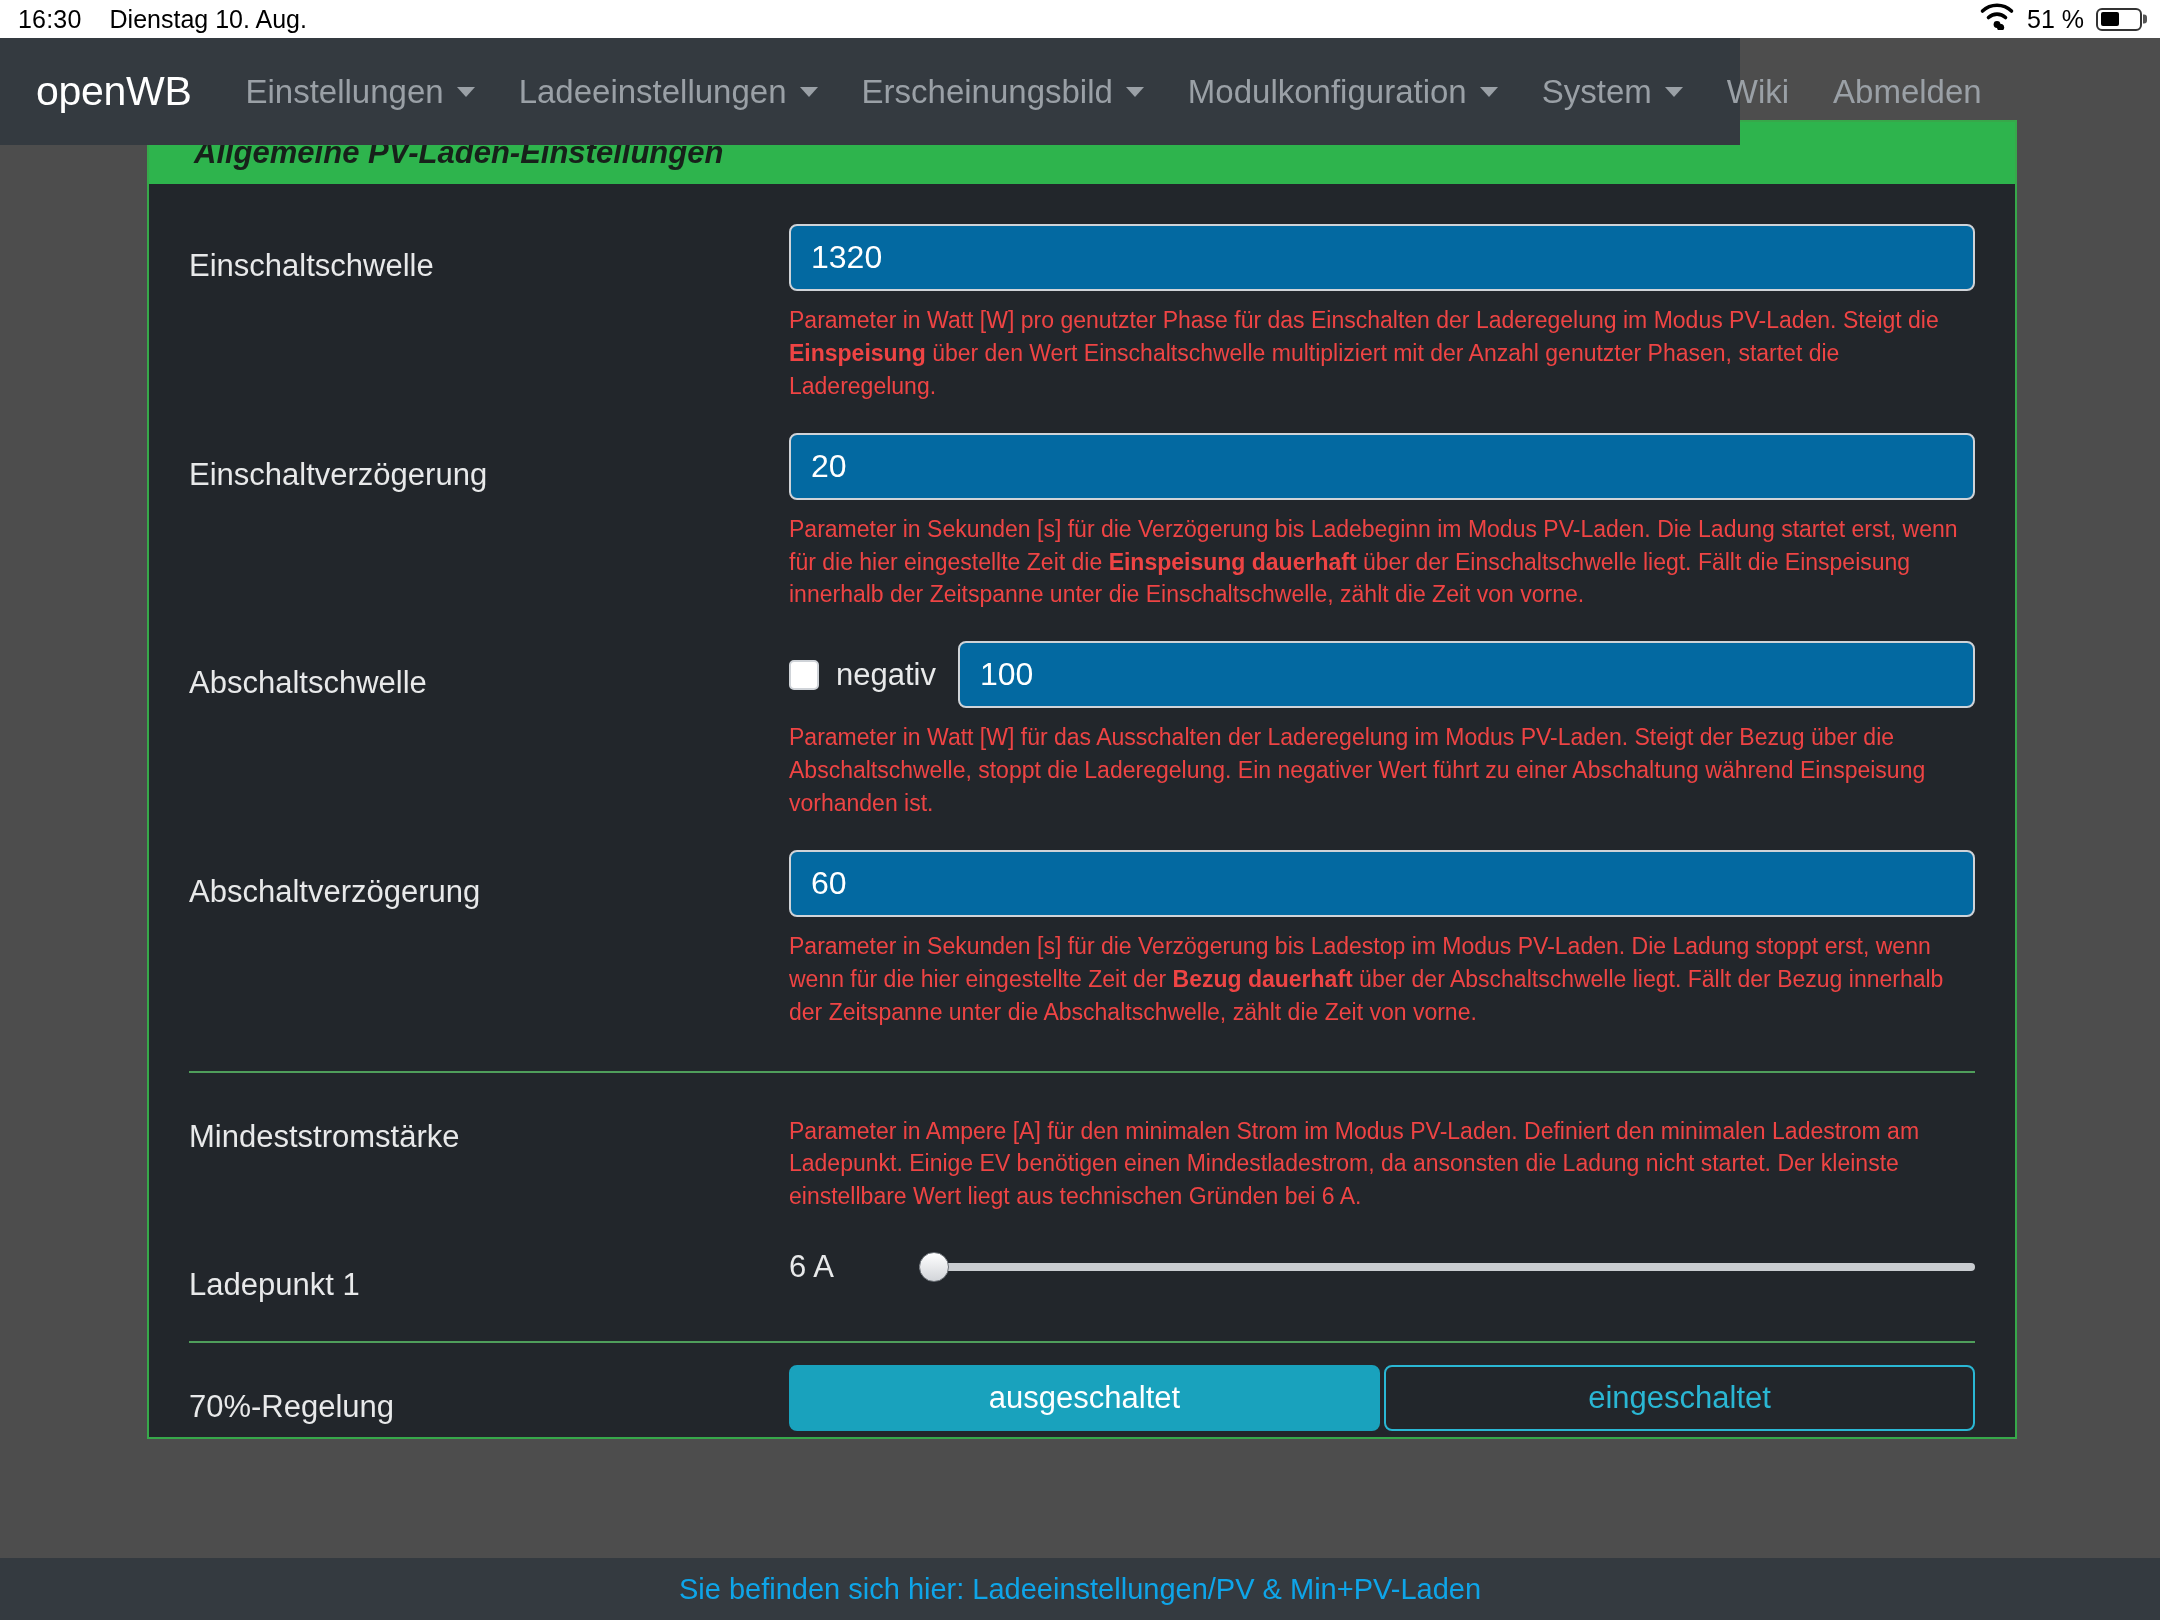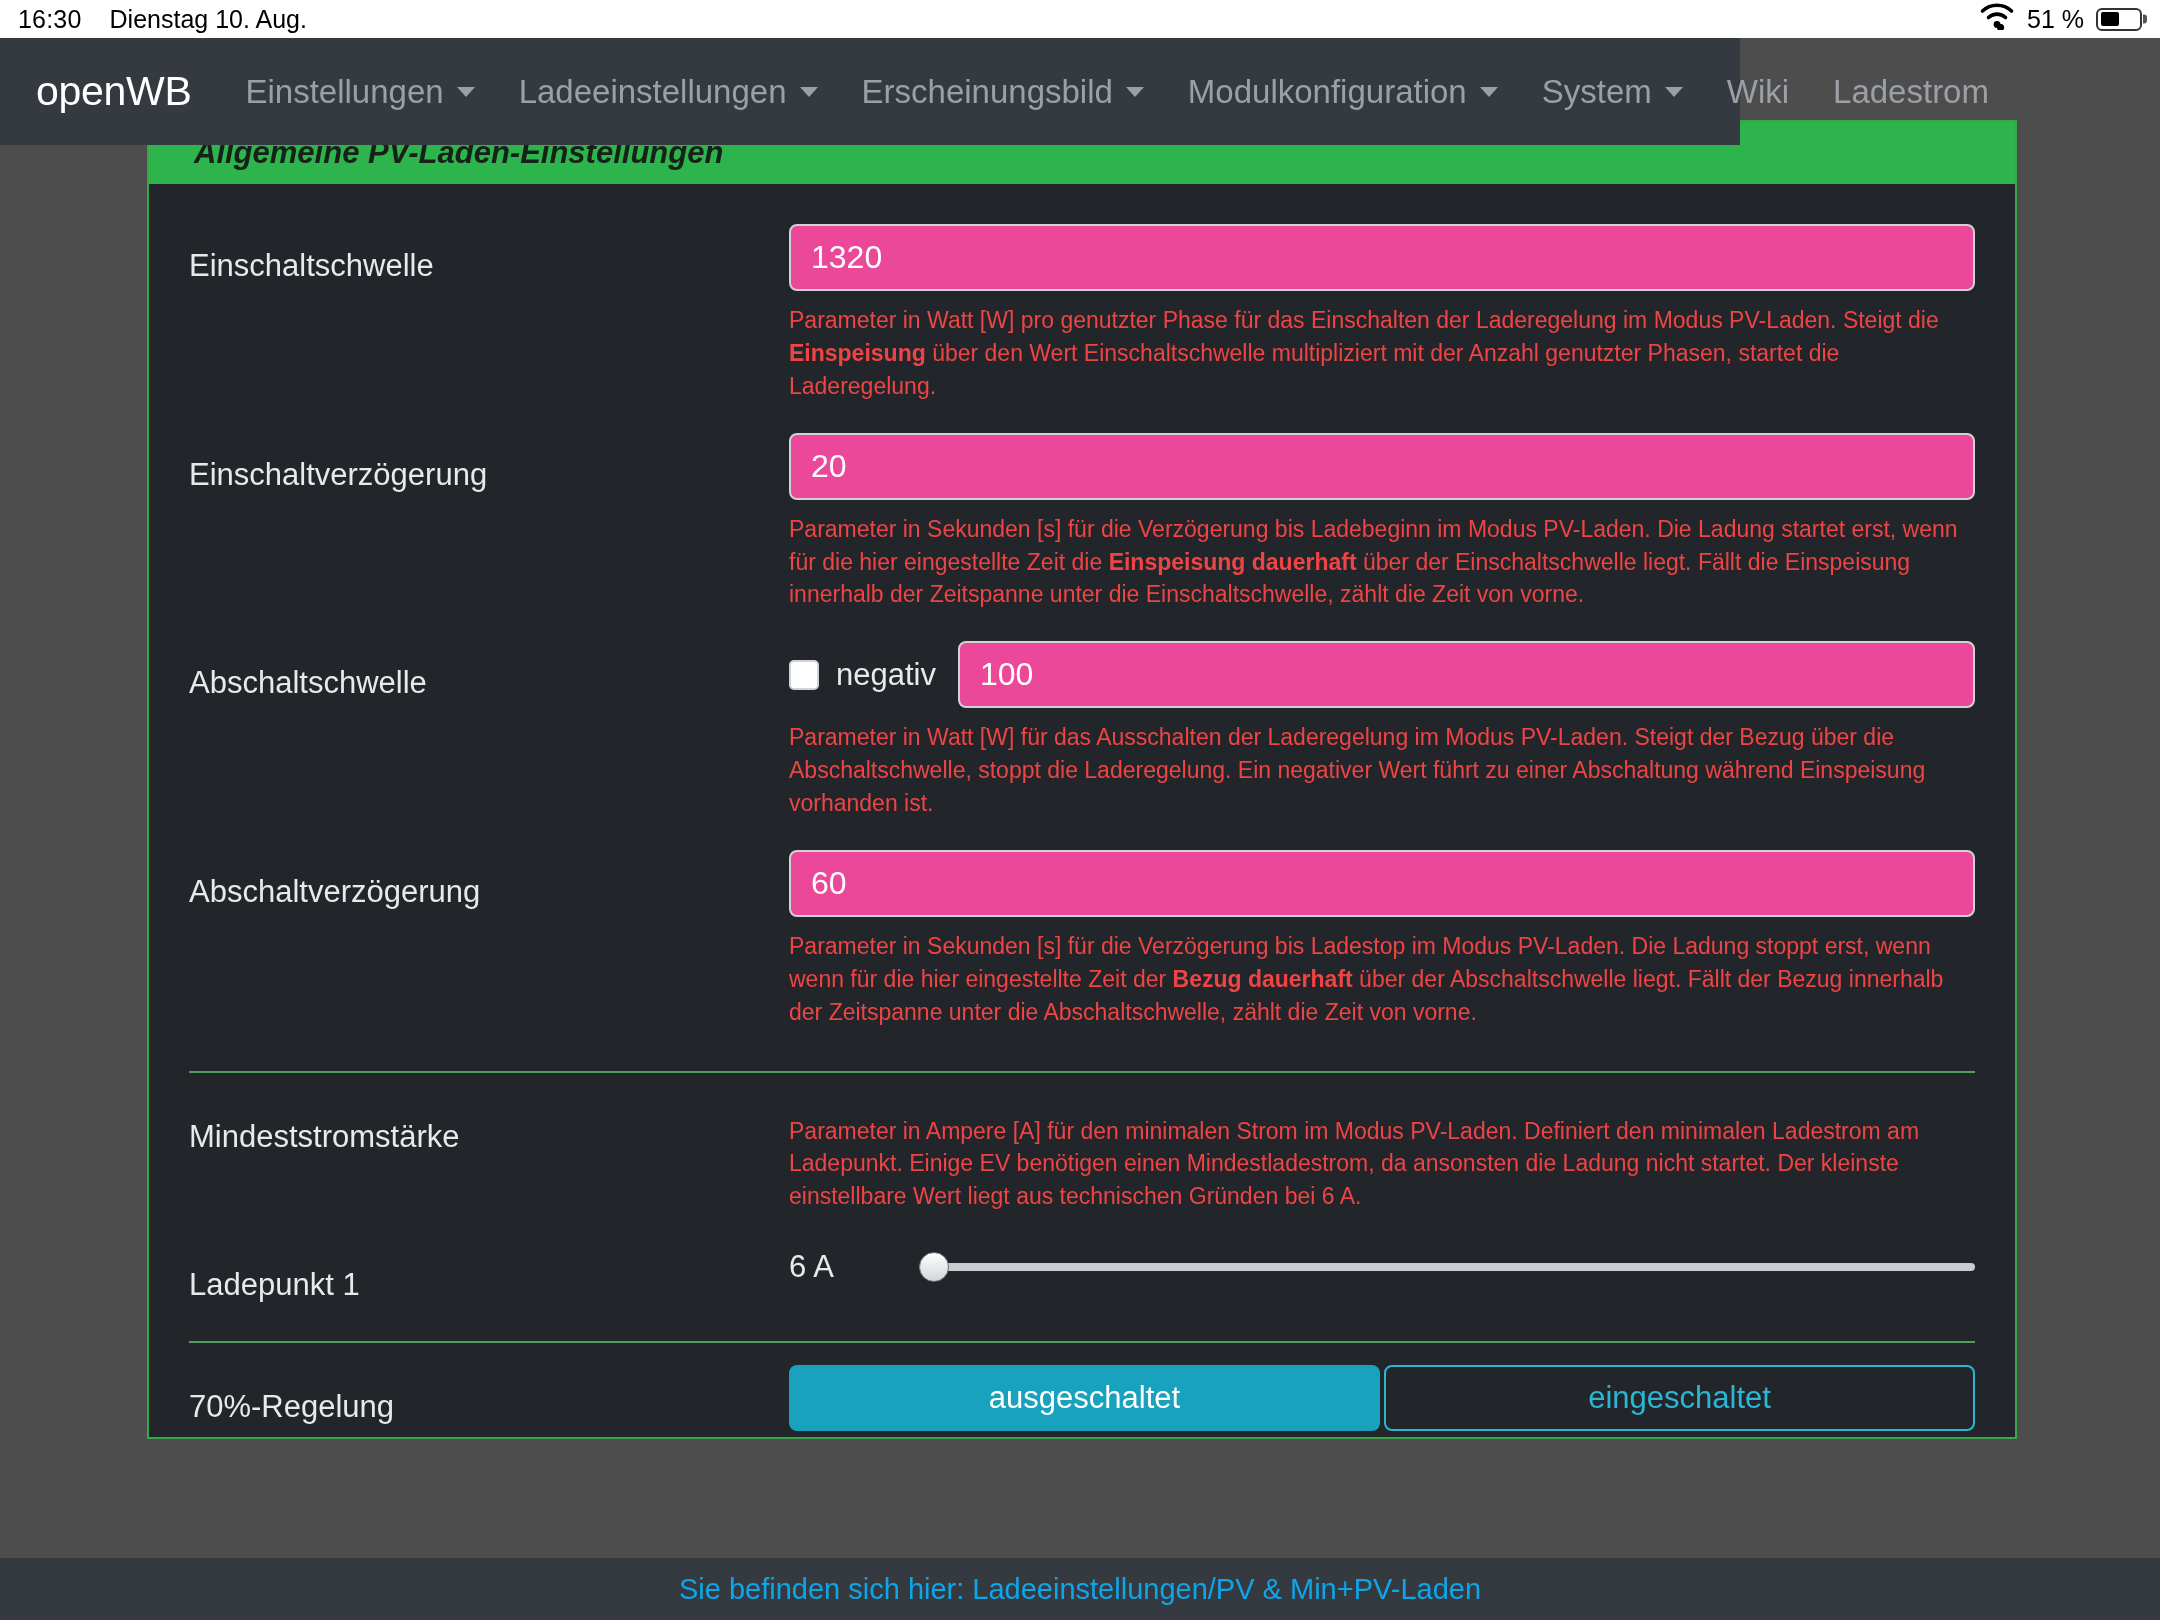--- a/index.html
+++ b/index.html
@@ -124,21 +124,21 @@
     color: #e8e9ea;
     font-size: 31px;
     padding-top: 22px;
     line-height: 1.3;
   }
   .row-field { flex: 1; min-width: 0; }
 
   .txt-input {
     width: 100%;
     height: 67px;
-    background: #ec4899;
+    background: #0369a1;
     border: 2px solid #cfd3d8;
     border-radius: 8px;
     color: #ffffff;
     font-size: 32px;
     font-family: "Liberation Sans", sans-serif;
     padding: 12px 20px;
     outline: none;
     display: flex;
     align-items: center;
   }
@@ -279,21 +279,21 @@
   </div>
   <div class="nav-item">
     <span>Modulkonfiguration</span>
     <i class="caret"></i>
   </div>
   <div class="nav-item">
     <span>System</span>
     <i class="caret"></i>
   </div>
   <div class="nav-item">Wiki</div>
-  <div class="nav-item">Ladestrom</div>
+  <div class="nav-item">Abmelden</div>
 </div>
 
 <div class="card">
 
   <div class="card-header">Allgemeine PV-Laden-Einstellungen</div>
 
   <div class="card-body">
 
     <div class="row">
       <div class="row-label">Einschaltschwelle</div>

